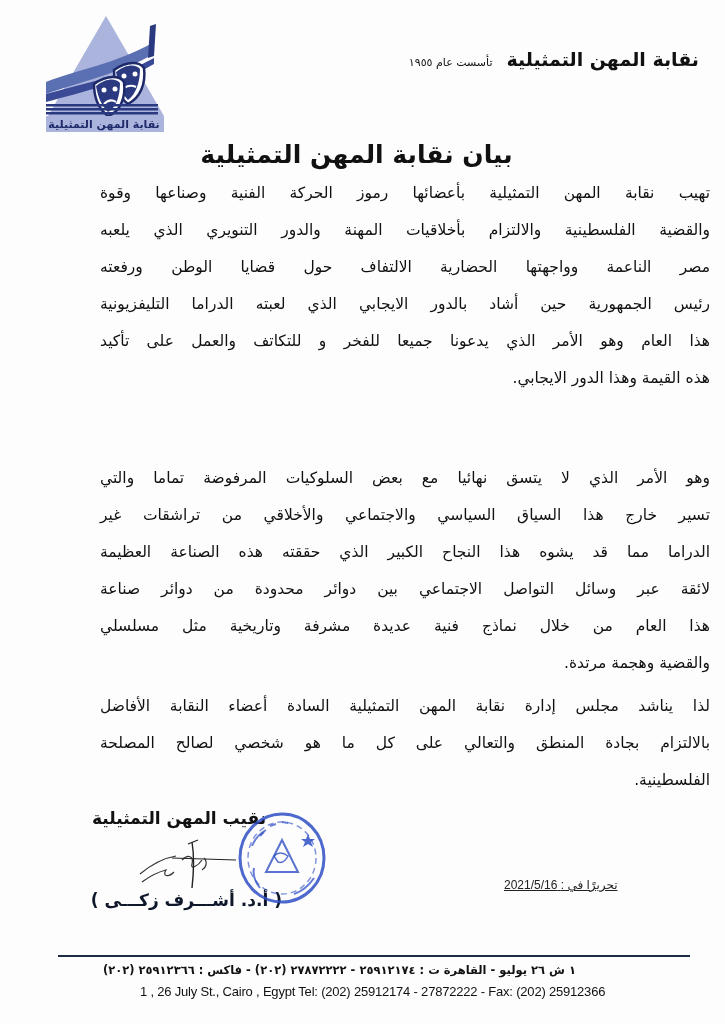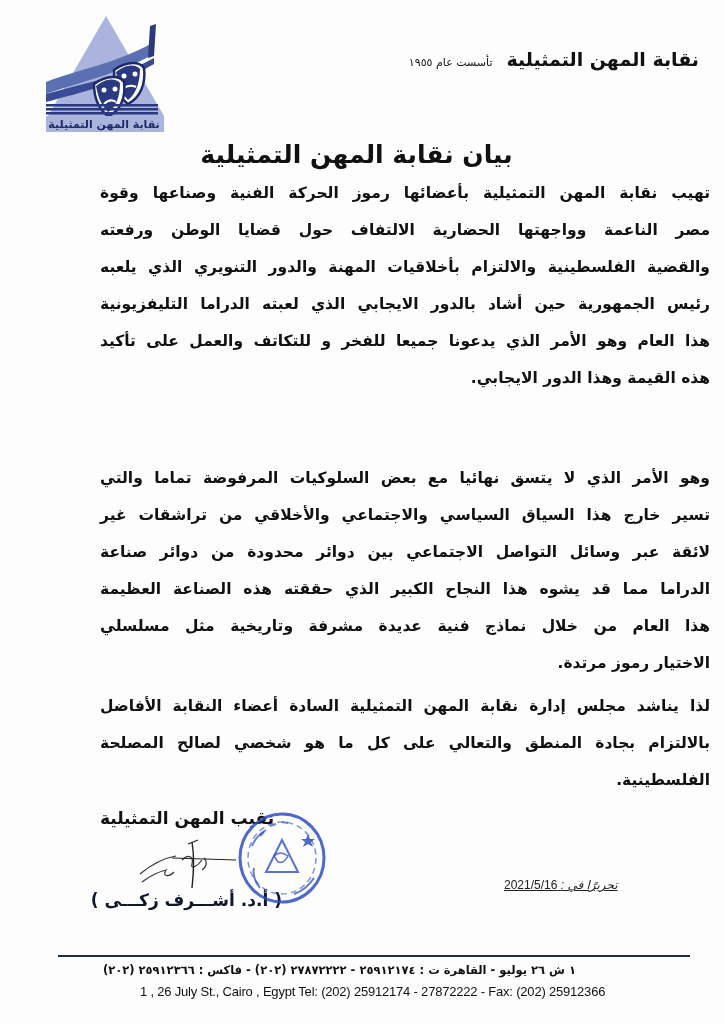--- a/index.html
+++ b/index.html
@@ -72,36 +72,35 @@
       color: #111;
     }
     .para1 { top: 175px; }
     .para2 { top: 460px; }
     .para3 { top: 688px; }
     .line {
       display: block;
       white-space: nowrap;
       text-align: center;
       text-align-last: justify;
-      font-weight: bold;
     }
     .line.last { text-align-last: right; }
     
     .sig-block {
       position: absolute;
       left: 92px; top: 808px;
       width: 190px;
       direction: rtl;
     }
     .sig-title {
       font-family: "DejaVu Sans", sans-serif;
       font-weight: bold;
       font-size: 17px;
       color: #111;
-      text-align: center;
+      text-align: left;
     }
     .sig-name {
       position: absolute;
       top: 82px;
       right: 0;
       font-family: "DejaVu Sans", sans-serif;
       font-weight: bold;
       font-size: 17px;
       color: #0f172a;
       white-space: nowrap;
@@ -120,21 +119,21 @@
     .date-line {
       position: absolute;
       left: 504px; top: 878px;
       direction: rtl;
       font-family: "Liberation Sans", sans-serif;
       font-size: 12px;
       color: #222;
       text-decoration: underline;
       white-space: nowrap;
     }
-    .date-label { font-style: italic; }
+    .date-label { }
     
     .footer-rule {
       position: absolute;
       left: 58px; top: 955px;
       width: 632px; height: 0;
       border-top: 2.5px solid #1e2b44;
     }
     .footer-ar {
       position: absolute;
       left: 156px; top: 963px;
@@ -190,34 +189,34 @@
 
   <div class="header-title">
     <span class="header-name">نقابة المهن التمثيلية</span>
     <span class="header-founded">تأسست عام ١٩٥٥</span>
   </div>
 
   <div class="doc-title">بيان نقابة المهن التمثيلية</div>
 
   <div class="body-text para1">
     <span class="line">تهيب نقابة المهن التمثيلية بأعضائها رموز الحركة الفنية وصناعها وقوة</span>
+    <span class="line">والقضية الفلسطينية والالتزام بأخلاقيات المهنة والدور التنويري الذي يلعبه</span>
     <span class="line">مصر الناعمة وواجهتها الحضارية الالتفاف حول قضايا الوطن ورفعته</span>
-    <span class="line">والقضية الفلسطينية والالتزام بأخلاقيات المهنة والدور التنويري الذي يلعبه</span>
     <span class="line">رئيس الجمهورية حين أشاد بالدور الايجابي الذي لعبته الدراما التليفزيونية</span>
     <span class="line">هذا العام وهو الأمر الذي يدعونا جميعا للفخر و للتكاتف والعمل على تأكيد</span>
     <span class="line last">هذه القيمة وهذا الدور الايجابي.</span>
   </div>
 
   <div class="body-text para2">
     <span class="line">وهو الأمر الذي لا يتسق نهائيا مع بعض السلوكيات المرفوضة تماما والتي</span>
     <span class="line">تسير خارج هذا السياق السياسي والاجتماعي والأخلاقي من تراشقات غير</span>
+    <span class="line">الدراما مما قد يشوه هذا النجاح الكبير الذي حققته هذه الصناعة العظيمة</span>
     <span class="line">لائقة عبر وسائل التواصل الاجتماعي بين دوائر محدودة من دوائر صناعة</span>
-    <span class="line">الدراما مما قد يشوه هذا النجاح الكبير الذي حققته هذه الصناعة العظيمة</span>
     <span class="line">هذا العام من خلال نماذج فنية عديدة مشرفة وتاريخية مثل مسلسلي</span>
-    <span class="line last">الاختيار رموز مرتدة.</span>
+    <span class="line last">والقضية وهجمة مرتدة.</span>
   </div>
 
   <div class="body-text para3">
     <span class="line">لذا يناشد مجلس إدارة نقابة المهن التمثيلية السادة أعضاء النقابة الأفاضل</span>
     <span class="line">بالالتزام بجادة المنطق والتعالي على كل ما هو شخصي لصالح المصلحة</span>
     <span class="line last">الفلسطينية.</span>
   </div>
 
   <div class="sig-block">
     <div class="sig-title">نقيب المهن التمثيلية</div>

